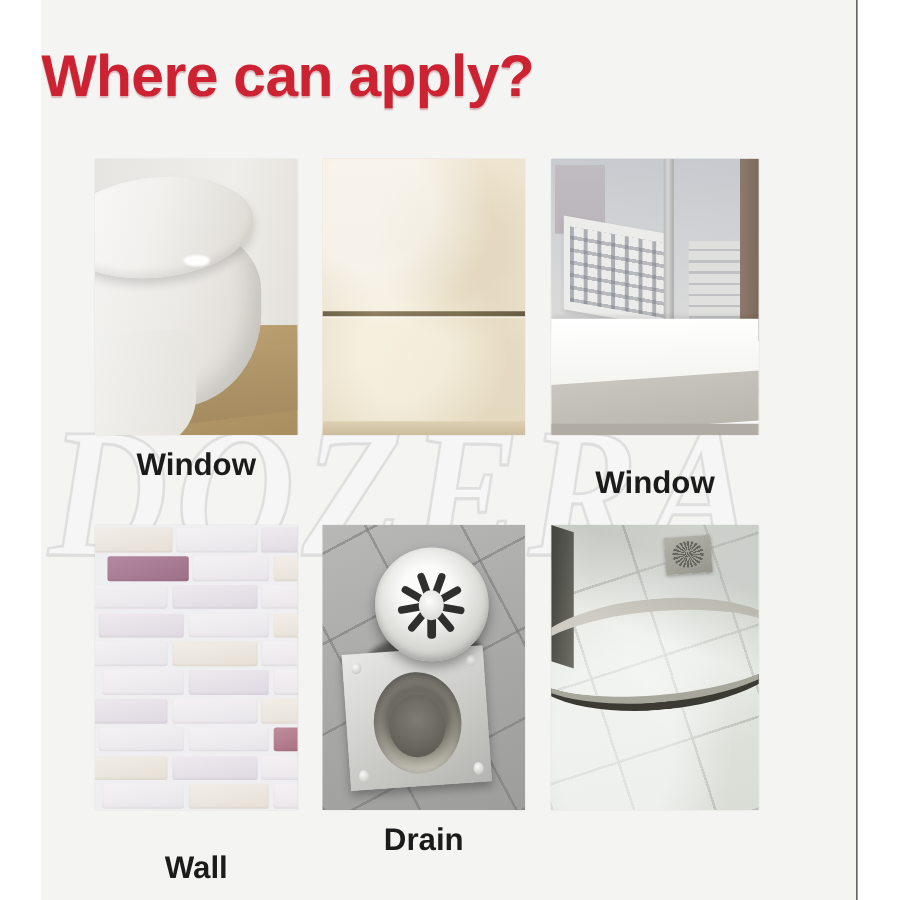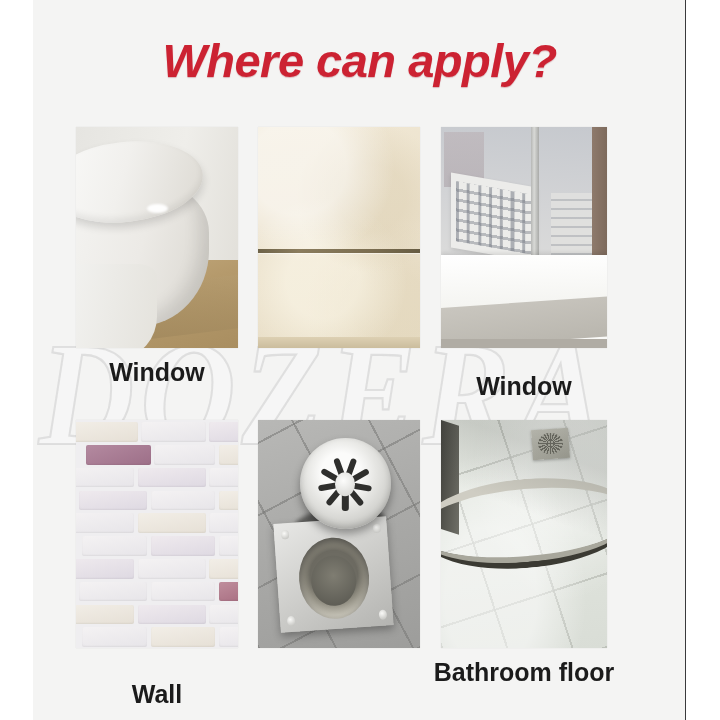--- a/index.html
+++ b/index.html
@@ -36,28 +36,27 @@
     font-style:italic;
     white-space:nowrap;
     pointer-events:none;
     user-select:none;
     z-index:3;
     transform:scaleY(1.12);
   }
   
   .title{
     position:absolute;left:0;top:33px;width:653px;
-    text-align:center;
+    text-align:left;
     font-size:47px;
     font-weight:bold;
     color:#cc2232;
     letter-spacing:-0.5px;
     z-index:6;
     text-shadow:0 1px 1px rgba(150,20,35,0.28);
-    font-style:italic;
   }
   
   .grid{position:absolute;left:0;top:0;width:653px;height:720px;z-index:5;}
   .cell{position:absolute;}
   .photo{
     position:absolute;left:0;top:0;width:100%;height:100%;
     overflow:hidden;background:#ddd;
     box-shadow:0 0 1px rgba(0,0,0,.12);
   }
   .caption{
@@ -323,31 +322,31 @@
             <div class="d-slot" style="transform:translate(-50%,0) rotate(120deg);"></div>
             <div class="d-slot" style="transform:translate(-50%,0) rotate(160deg);"></div>
             <div class="d-slot" style="transform:translate(-50%,0) rotate(200deg);"></div>
             <div class="d-slot" style="transform:translate(-50%,0) rotate(240deg);"></div>
             <div class="d-slot" style="transform:translate(-50%,0) rotate(280deg);"></div>
             <div class="d-slot" style="transform:translate(-50%,0) rotate(320deg);"></div>
             <div class="d-caphub"></div>
           </div>
         </div>
       </div>
+      <div class="caption" style="left:213px;top:658px;width:186px;">
+        <span>Drain</span>
+      </div>
 
       <div class="cell" style="left:408px;top:420px;width:166px;height:228px;">
         <div class="photo p-bfloor">
           <div class="bf-tiles"></div>
           <div class="bf-gleam"></div>
           <div class="bf-wallL"></div>
           <div class="bf-curb"></div>
           <div class="bf-curb2"></div>
           <div class="bf-drain"></div>
           <div class="bf-shadow"></div>
         </div>
       </div>
-      <div class="caption" style="left:390px;top:658px;width:202px;">
-        <span>Bathroom floor</span>
-      </div>
 
     </div>
   </div>
 </div>
 
 </body></html>

